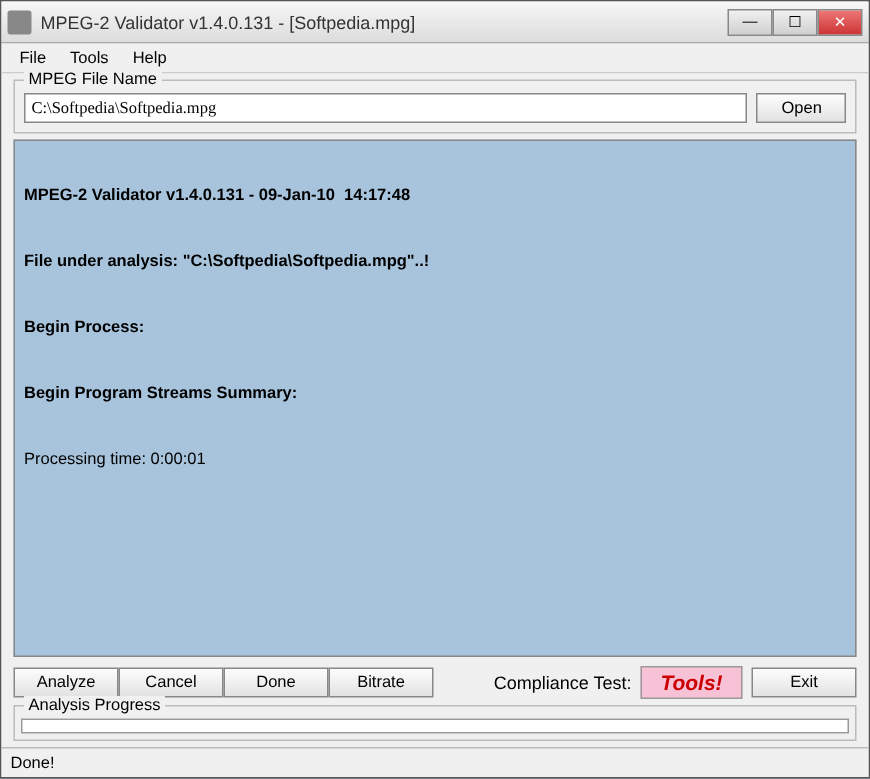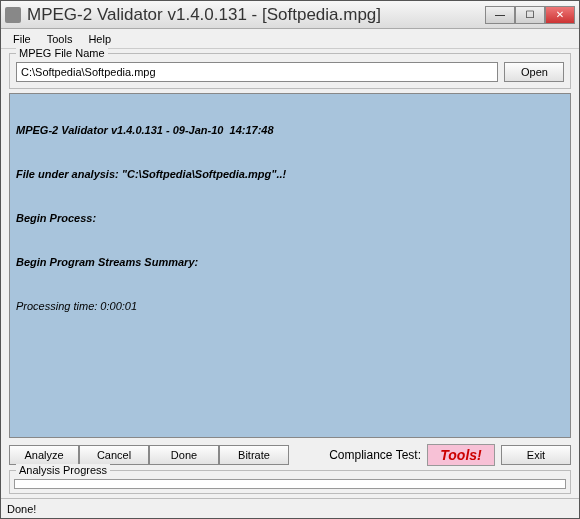--- a/index.html
+++ b/index.html
@@ -28,21 +28,21 @@
     padding: 0 4px;
   }
   .titlebar .app-icon {
     width: 16px; height: 16px;
     background: #888;
     margin-right: 6px;
     border-radius: 2px;
   }
   .titlebar .title-text {
     flex: 1;
-    font-size: 17px;
+    font-size: 12px;
     color: #333;
   }
   .win-controls { display: flex; gap: 0; }
   .win-btn {
     width: 30px; height: 18px;
     border: 1px solid #888;
     background: linear-gradient(to bottom, #f0f0f0, #d0d0d0);
     font-size: 10px;
     display: flex; align-items: center; justify-content: center;
     cursor: pointer;
@@ -82,21 +82,21 @@
     font-size: 11px;
   }
   .file-row { display: flex; gap: 6px; align-items: center; }
   .file-input {
     flex: 1;
     height: 20px;
     border: 1px solid #888;
     background: #fff;
     padding: 0 4px;
     font-size: 11px;
-    font-family: Liberation Sans, sans-serif;
+    font-family: Liberation Serif, serif;
   }
   .btn {
     height: 20px;
     padding: 0 16px;
     border: 1px solid #888;
     background: linear-gradient(to bottom, #fdfdfd, #e2e2e2);
     cursor: pointer;
     font-size: 11px;
     font-family: inherit;
   }
@@ -104,21 +104,20 @@
   .output-area {
     flex: 1;
     border: 1px solid #888;
     background: #a8c4dc;
     padding: 6px;
     font-family: Arial, sans-serif;
     font-size: 11px;
     color: #000;
     overflow: auto;
     white-space: pre-wrap;
-    font-style: italic;
   }
   .output-area .bold-line { font-weight: bold; margin-bottom: 8px; }
   .output-area .thin-line { font-weight: normal; margin-bottom: 8px; }
   .button-row {
     display: flex;
     align-items: center;
     gap: 0;
     margin-top: 6px;
     padding: 0;
   }

